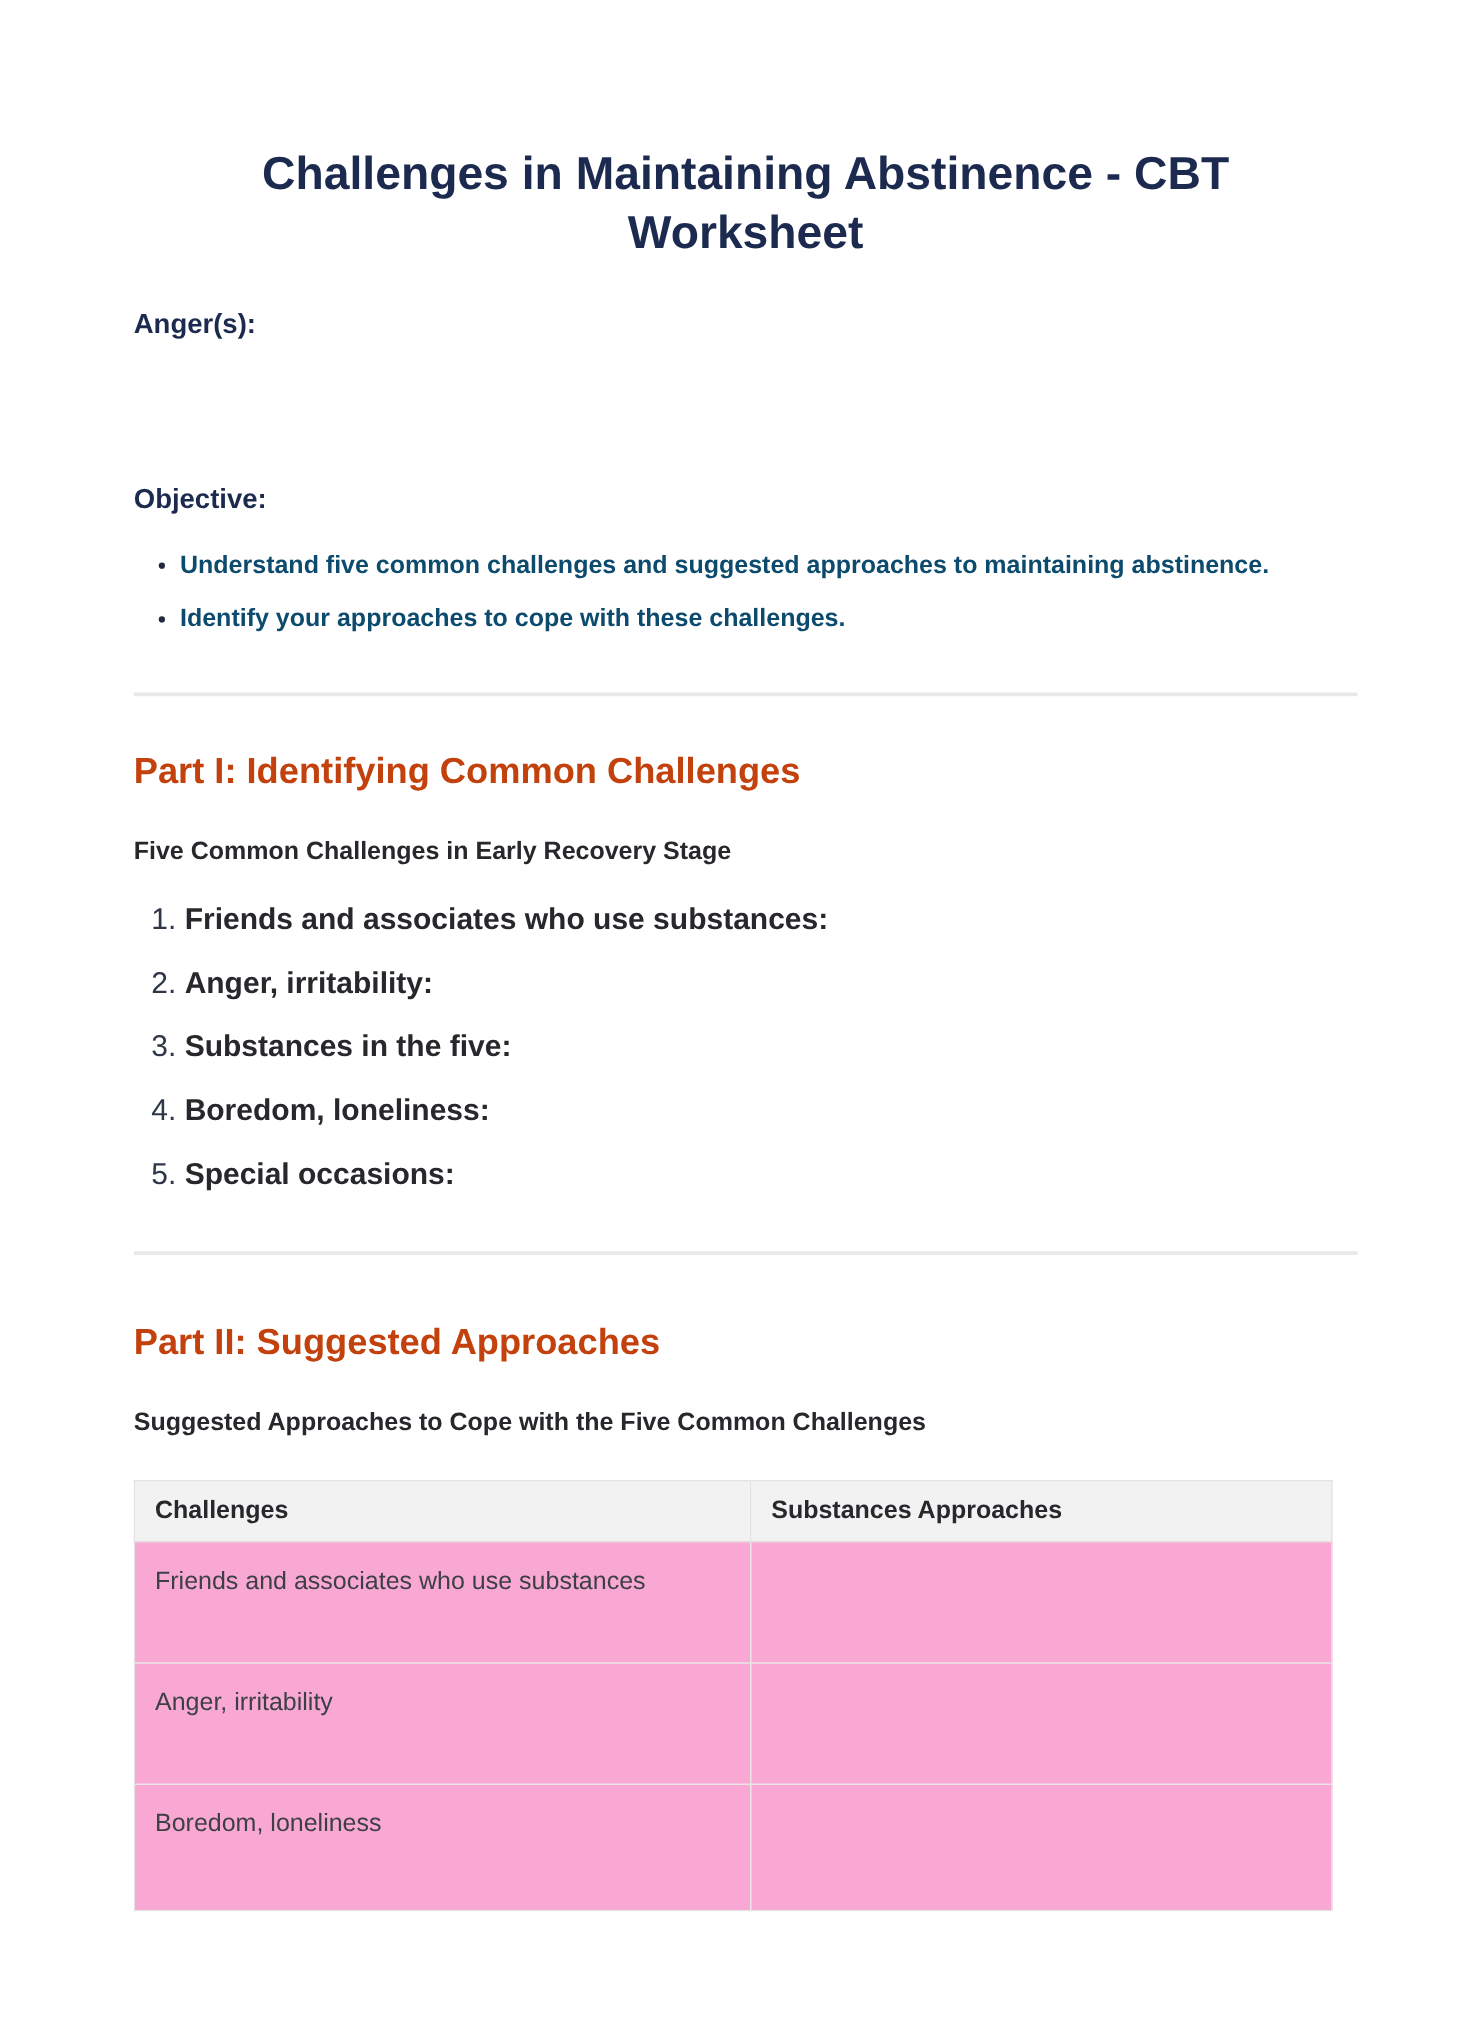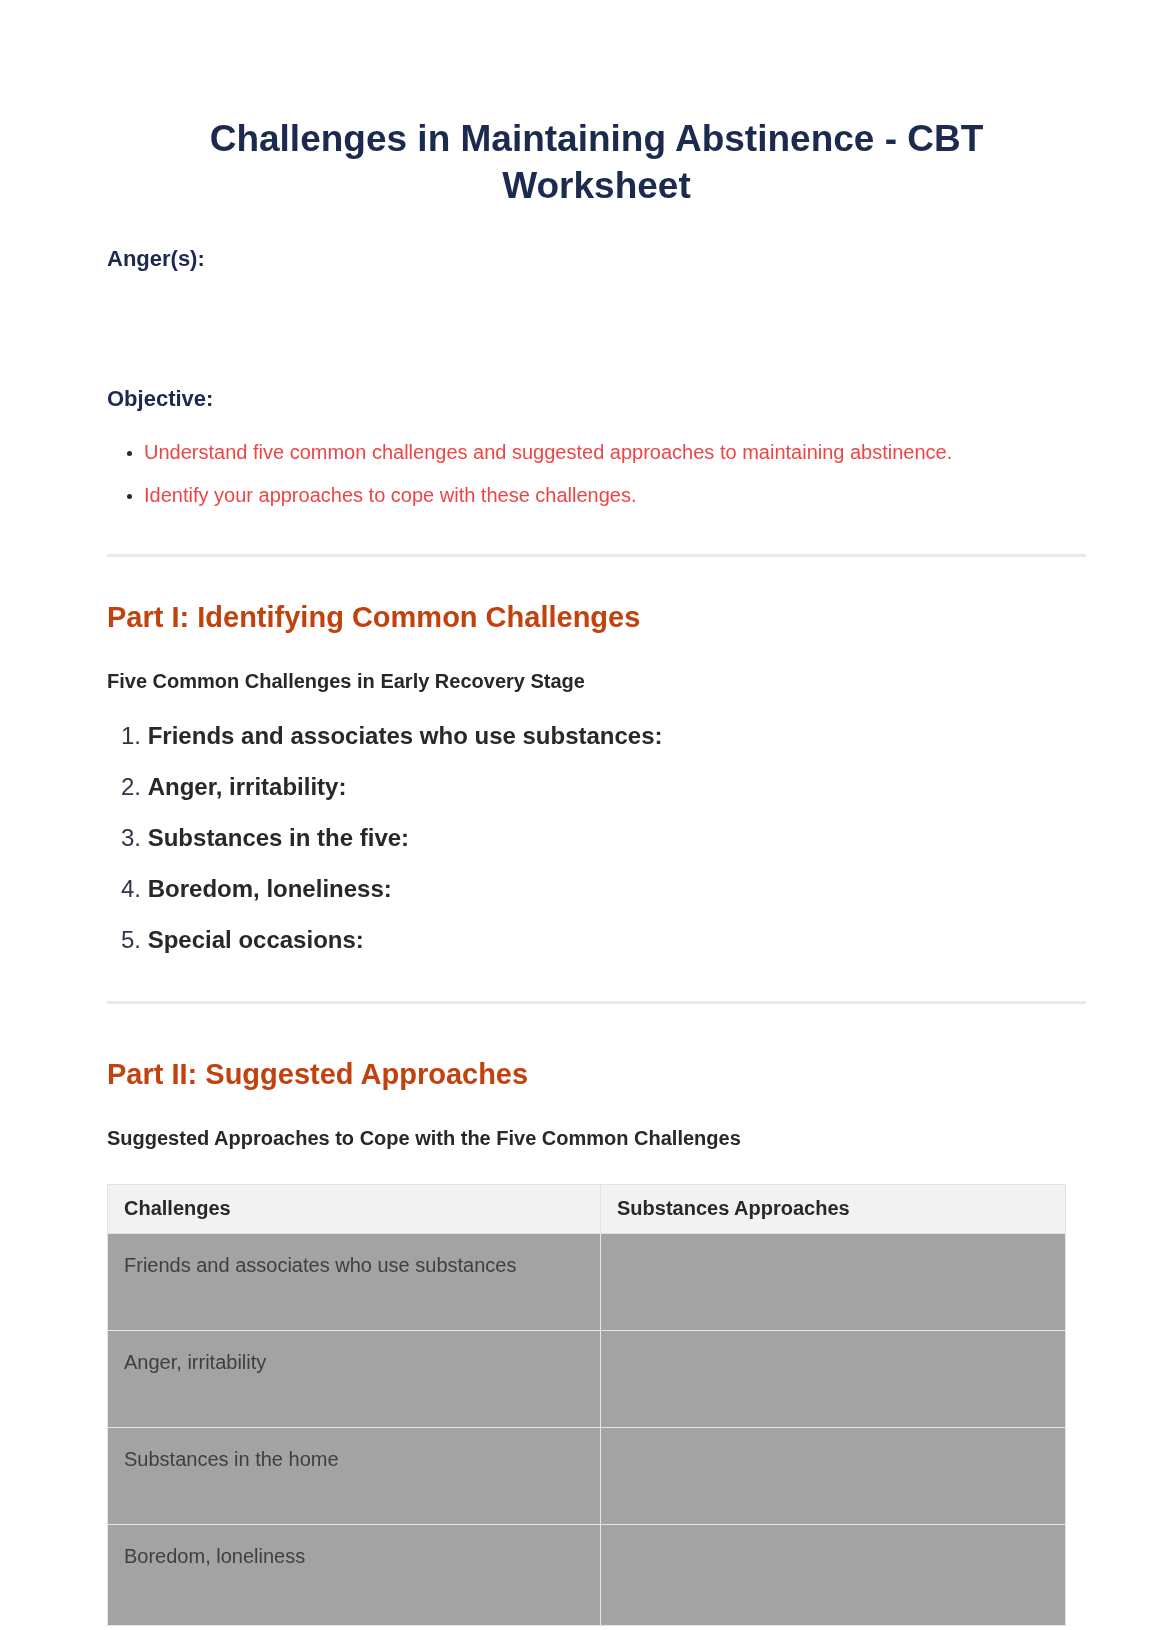--- a/index.html
+++ b/index.html
@@ -36,22 +36,23 @@
     color: #1b2a4e;
   }
   ul.objective-bullets {
     margin-top: 28px;
     padding-left: 37px;
     list-style: disc;
   }
   ul.objective-bullets li {
     font-size: 20px;
     line-height: 1.25;
-    color: #ef4444;
+    color: #0c4a6e;
     margin-bottom: 18px;
+    font-weight: bold;
   }
   ul.objective-bullets li::marker { color: #23283c; font-size: 17px; }
   hr.section-divider {
     border: none;
     height: 3px;
     background: #e9e9e9;
     margin-top: 46px;
   }
   h2.part-heading {
     margin-top: 44px;
@@ -104,21 +105,21 @@
     border: 1px solid #e2e2e2;
     vertical-align: middle;
   }
   table.challenges-table td {
     height: 97px;
     vertical-align: top;
     padding: 20px 16px;
     font-size: 20px;
     color: #3c3f44;
     border: 1px solid #e6e6e6;
-    background: #a3a3a3;
+    background: #f9a8d4;
   }
   table.challenges-table tr.last td { height: 101px; }
 </style>
 </head>
 <body>
 
 <div class="doc">
 
   <h1 class="page-title">Challenges in Maintaining Abstinence - CBT Worksheet</h1>
 
@@ -164,24 +165,20 @@
       </thead>
       <tbody>
         <tr>
           <td>Friends and associates who use substances</td>
           <td></td>
         </tr>
         <tr>
           <td>Anger, irritability</td>
           <td></td>
         </tr>
-        <tr>
-          <td>Substances in the home</td>
-          <td></td>
-        </tr>
         <tr class="last">
           <td>Boredom, loneliness</td>
           <td></td>
         </tr>
       </tbody>
     </table>
   </div>
 
 </div>
 

